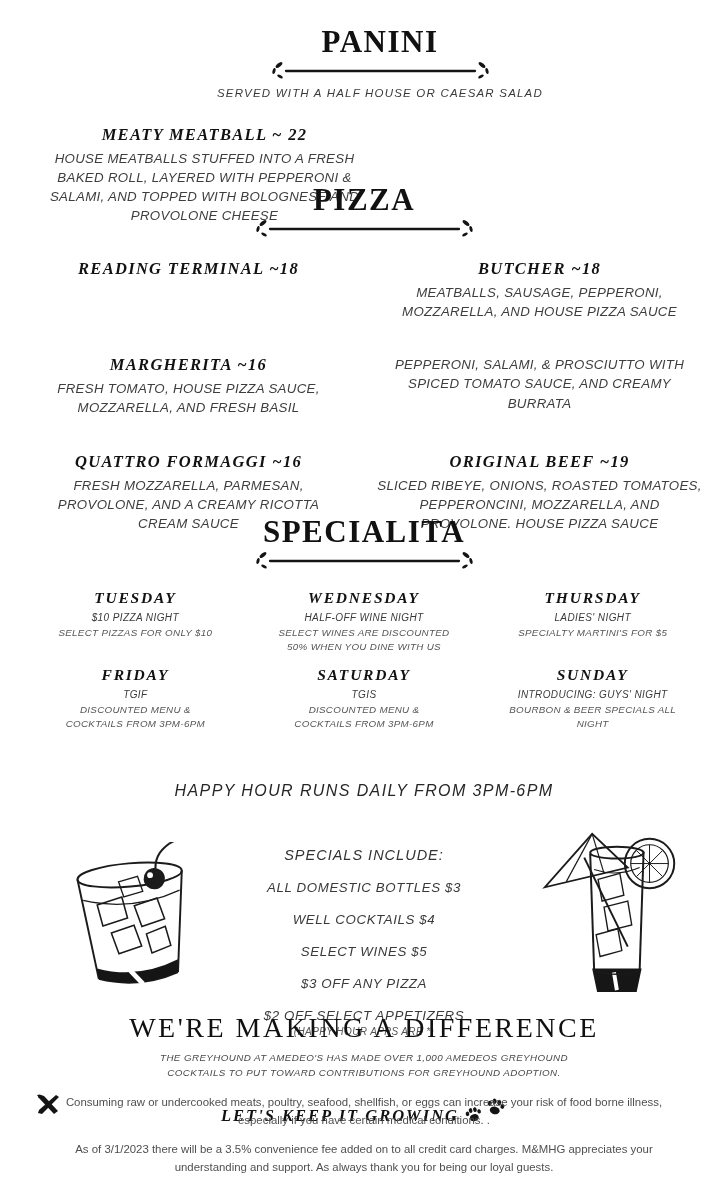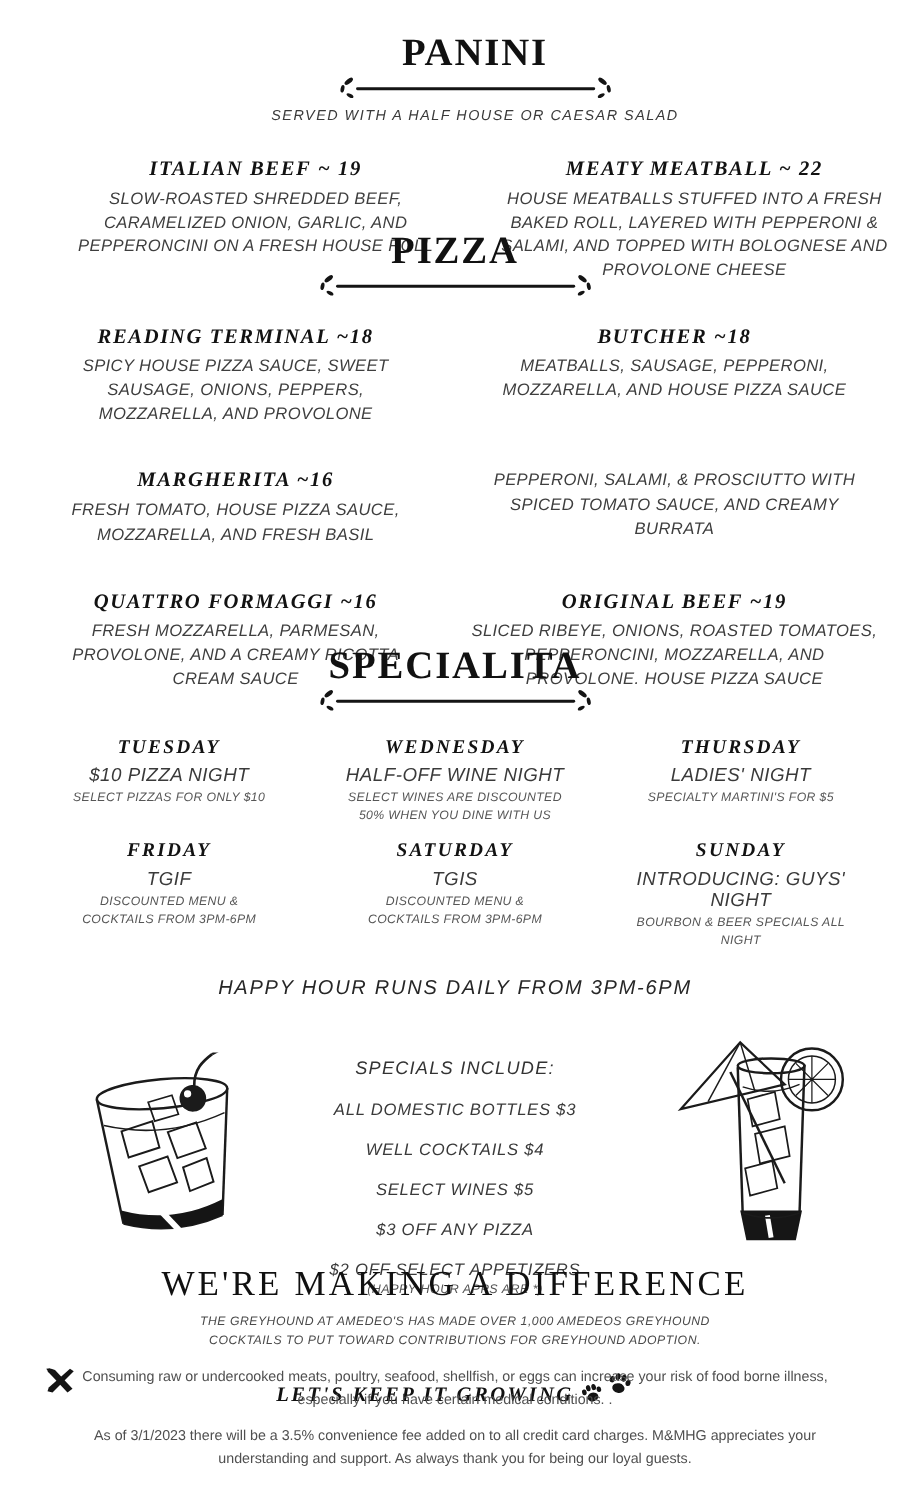--- a/index.html
+++ b/index.html
@@ -70,21 +70,21 @@
     padding:0 30px;
     margin-top:20px;
   }
   .day-name{
     font-family:"Liberation Serif",serif;
     font-weight:700;font-style:italic;
     font-size:15.5px;letter-spacing:1.8px;
     color:#121212;margin-bottom:5px;
   }
   .day-line1{
-    font-style:italic;font-size:15px;
+    font-style:italic;font-size:10px;
     letter-spacing:.4px;color:#3a3a3a;margin-bottom:3px;
   }
   .day-line2{
     font-style:italic;font-size:9.8px;
     letter-spacing:.3px;line-height:1.45;
     color:#565656;max-width:220px;margin:0 auto;
   }
 
   
   .hh-heading{
@@ -158,42 +158,37 @@
             <ellipse cx="213" cy="15.5" rx="3" ry="1.4" transform="rotate(-28 213 15.5)" fill="#141414"></ellipse>
           </g>
         </defs>
         <use href="#divider-flourish"></use>
       </svg>
     </div>
     <div class="section-subtitle">SERVED WITH A HALF HOUSE OR CAESAR SALAD</div>
 
     <div class="two-col">
       <div class="cell">
-        <div class="item-name">ITALIAN BEEF  ~ 19</div>
-        <div class="item-desc" style="max-width:290px;">SLOW-ROASTED SHREDDED BEEF, CARAMELIZED ONION, GARLIC, AND PEPPERONCINI ON A FRESH HOUSE ROLL</div>
-      </div>
-      <div class="cell">
         <div class="item-name">MEATY MEATBALL ~ 22</div>
         <div class="item-desc" style="max-width:330px;">HOUSE MEATBALLS STUFFED INTO A FRESH BAKED ROLL, LAYERED WITH PEPPERONI &amp; SALAMI, AND TOPPED WITH BOLOGNESE AND PROVOLONE CHEESE</div>
       </div>
     </div>
   </section>
 
   <section class="abs" style="top:184px;">
     <div class="section-title">PIZZA</div>
     <div class="divider">
       <svg width="225" height="18" viewBox="0 0 225 18" aria-hidden="true">
           <use href="#divider-flourish"></use>
         </svg>
     </div>
 
     <div class="two-col" style="row-gap:34px;margin-top:22px;">
       <div class="cell">
         <div class="item-name">READING TERMINAL ~18</div>
-        <div class="item-desc" style="max-width:280px;">SPICY HOUSE PIZZA SAUCE, SWEET SAUSAGE, ONIONS, PEPPERS, MOZZARELLA, AND PROVOLONE</div>
       </div>
       <div class="cell">
         <div class="item-name">BUTCHER ~18</div>
         <div class="item-desc" style="max-width:310px;">MEATBALLS, SAUSAGE, PEPPERONI, MOZZARELLA, AND HOUSE PIZZA SAUCE</div>
       </div>
       <div class="cell">
         <div class="item-name">MARGHERITA ~16</div>
         <div class="item-desc" style="max-width:280px;">FRESH TOMATO, HOUSE PIZZA SAUCE, MOZZARELLA, AND FRESH BASIL</div>
       </div>
       <div class="cell">

